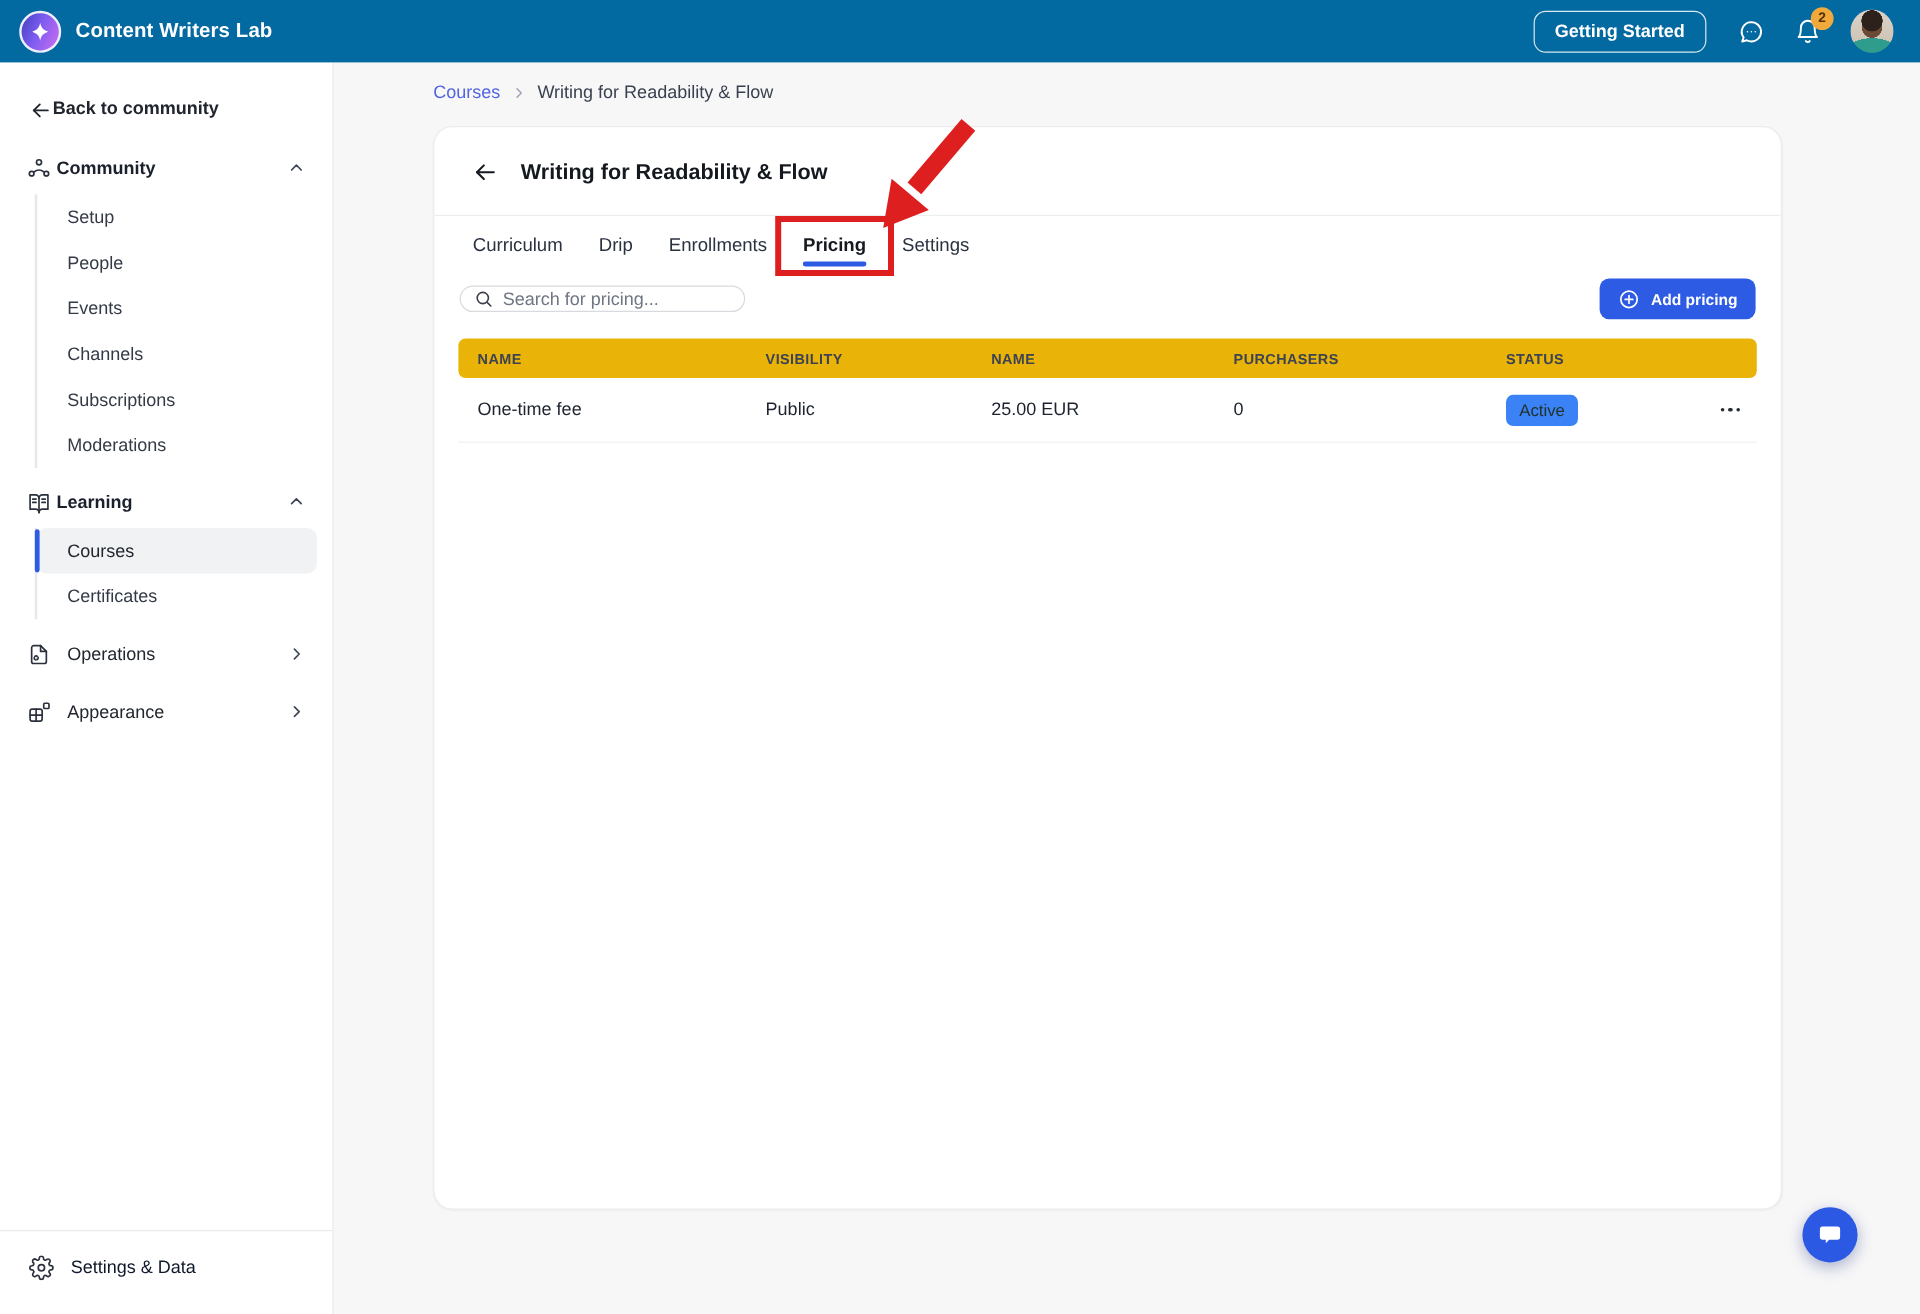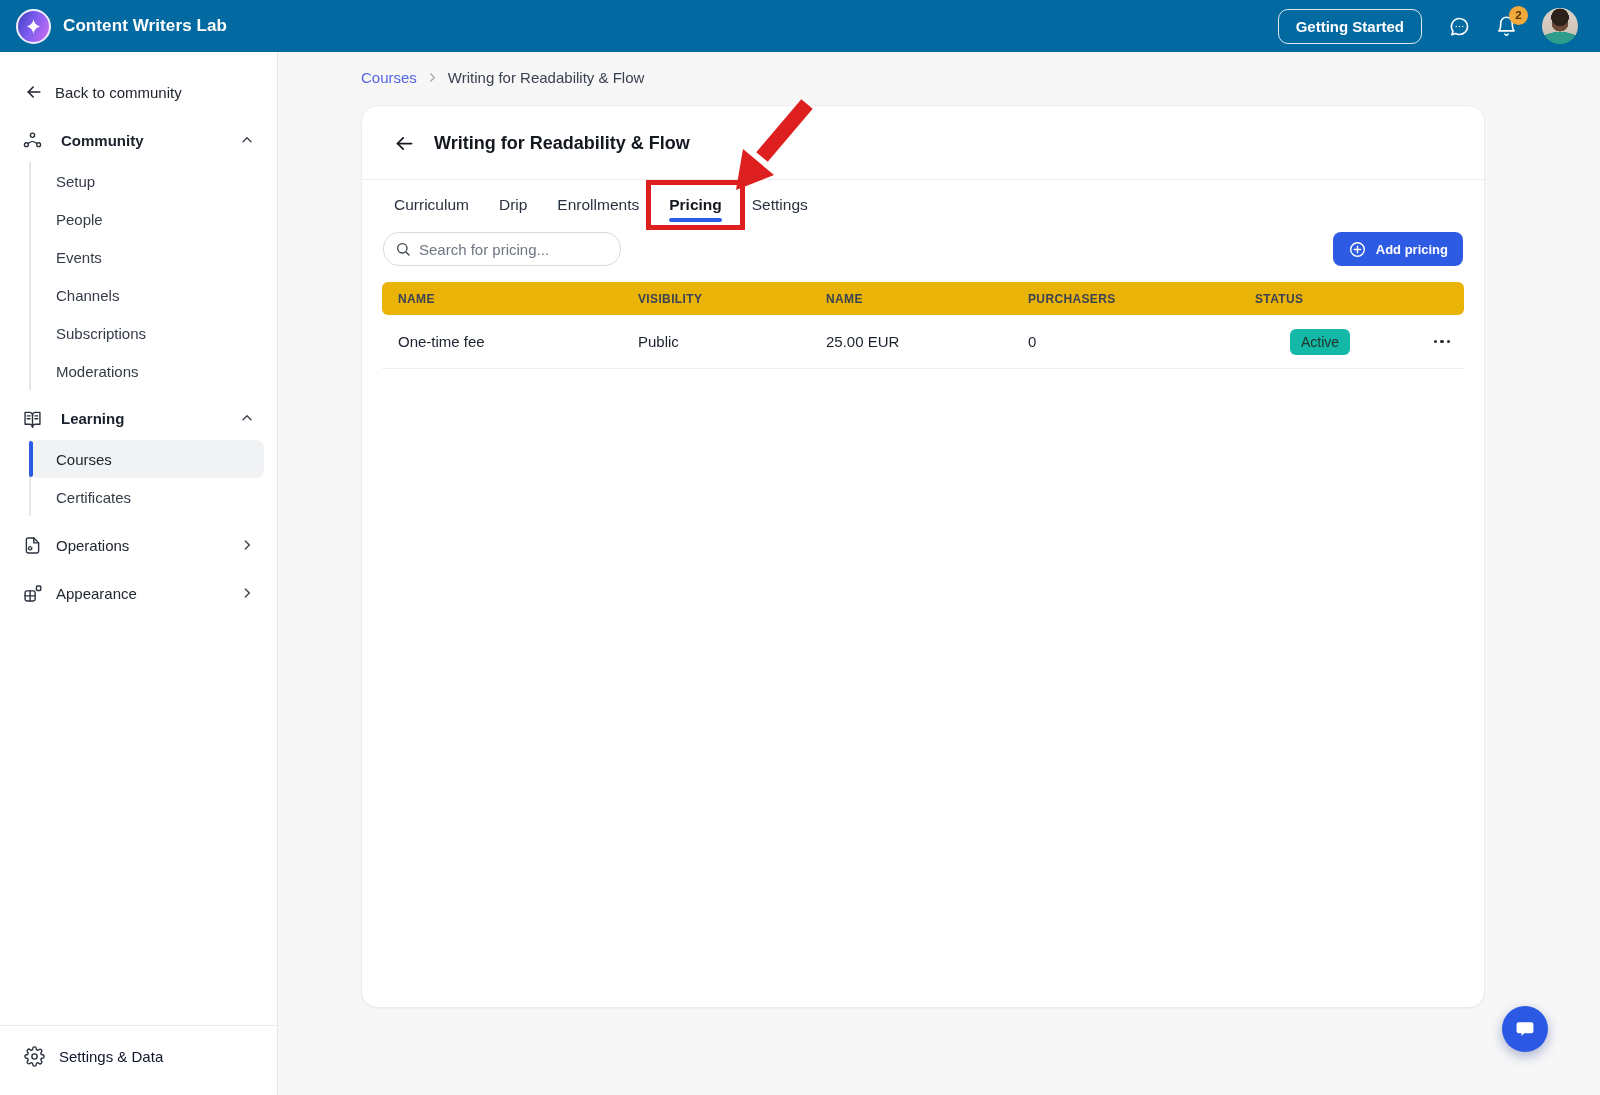--- a/index.html
+++ b/index.html
@@ -45,25 +45,25 @@
   }
 
   
   .sidebar {
     position:absolute; top:52px; left:0; bottom:0; width:278px;
     background:#fff; border-right:1px solid #e8e8ec;
     display:flex; flex-direction:column; z-index:5;
   }
   .side-scroll { flex:1; overflow:hidden; }
   .back-row {
-    display:flex; align-items:center; gap:11px;
-    padding:30px 24px 16px 24px; font-size:15px; font-weight:400; color:#20252e; cursor:pointer;
+    display:flex; align-items:flex-start; gap:0;
+    padding:30px 24px 16px 24px; font-size:15px; font-weight:700; color:#20252e; cursor:pointer;
   }
   .section-header {
-    display:flex; align-items:center; gap:18px; height:44px;
+    display:flex; align-items:center; gap:4px; height:44px;
     padding:0 22px; font-size:15px; font-weight:700; color:#1b212c; cursor:pointer;
   }
   .section-header .chev { margin-left:auto; }
   .subnav { margin:0 0 6px 29px; border-left:2px solid #e6e7ea; }
   .subitem {
     position:relative; height:38px; display:flex; align-items:center;
     padding-left:25px; margin-right:13px; font-size:15px; color:#343b47; cursor:pointer;
   }
   .subitem.active { background:#f1f2f4; border-radius:8px; color:#22272f; }
   .subitem.active::before {
@@ -107,42 +107,42 @@
     position:absolute; left:0; right:0; bottom:7px; height:4px;
     background:#2e5be4; border-radius:4px;
   }
   .annotation-box {
     position:absolute; top:0; bottom:-1px; left:-23px; right:-23px;
     border:5px solid #dd1f1f; z-index:6; pointer-events:none;
   }
 
   .toolbar { display:flex; justify-content:space-between; align-items:center; padding:3px 21px 0; }
   .search-box {
-    width:238px; height:34px; border:1px solid #d8dade; border-radius:16px;
+    width:238px; height:22px; border:1px solid #d8dade; border-radius:16px;
     display:flex; align-items:center; gap:8px; padding:0 11px; background:#fff;
   }
   .search-box input {
     border:none; outline:none; font-family:inherit; font-size:15px; color:#30363f; width:100%; background:transparent;
   }
   .search-box input::placeholder { color:#6f7683; }
   .btn-add {
     display:flex; align-items:center; gap:9px; height:34px; padding:0 15px;
     background:#2e5be4; color:#fff; border:none; border-radius:8px;
     font-family:inherit; font-size:13px; font-weight:600; cursor:pointer;
   }
 
   .table { margin:16px 20px 0; }
   .thead, .trow { display:grid; grid-template-columns:240px 188px 202px 227px 180px 1fr; align-items:center; }
   .thead { background:#eab308; border-radius:6px; height:33px; }
   .th { font-size:12px; font-weight:700; color:#3c4352; letter-spacing:.03em; padding-left:16px; }
   .trow { height:54px; border-bottom:1px solid #eef0f3; font-size:15px; color:#1c222e; }
   .td { padding-left:16px; }
   .status-badge {
-    display:inline-block; background:#14b8a6; color:#22332a;
-    font-size:14px; padding:5px 11px; border-radius:6px;margin-left:35px;
+    display:inline-block; background:#3b82f6; color:#22332a;
+    font-size:14px; padding:5px 11px; border-radius:6px;
   }
   .row-actions { justify-self:end; padding-right:14px; display:flex; gap:3px; cursor:pointer; }
   .row-actions i { width:3.5px; height:3.5px; border-radius:50%; background:#262b33; }
 
   
   .arrow-overlay { position:absolute; left:688px; top:93px; width:132px; height:112px; z-index:40; pointer-events:none; }
 
   
   .chat-widget {
     position:absolute; right:52px; bottom:43px; width:46px; height:46px;

